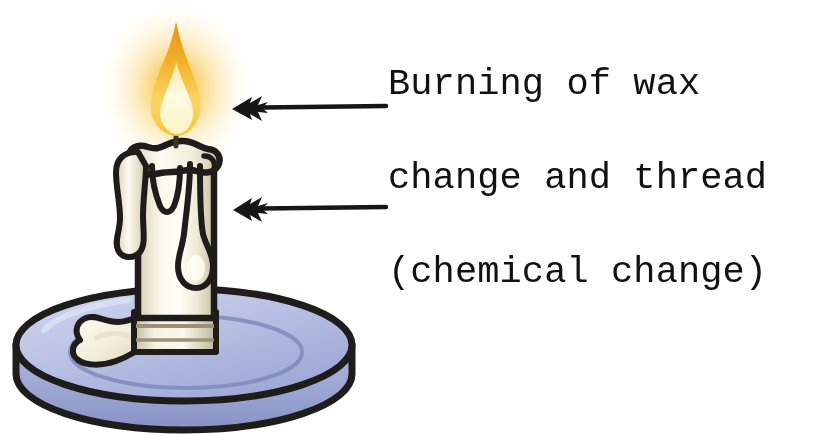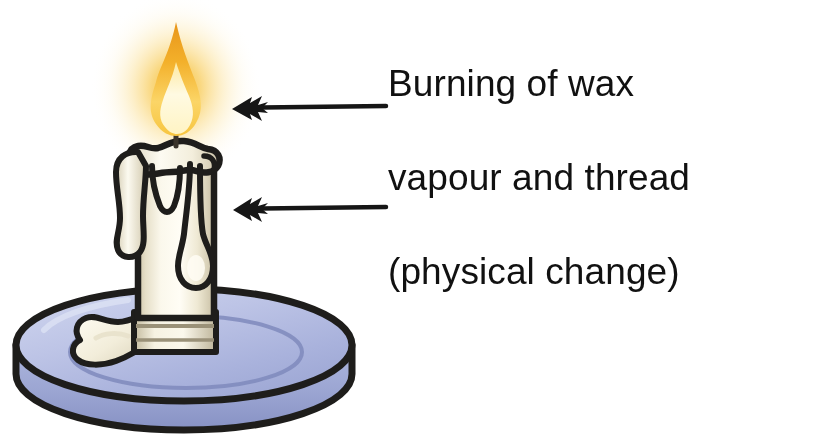--- a/index.html
+++ b/index.html
@@ -30,21 +30,21 @@
   #illustration svg {
     display: block;
     width: 400px;
     height: 434px;
   }
 
   
   .label-block {
     position: absolute;
     color: #111111;
-    font-family: Liberation Sans, sans-serif;
+    font-family: Liberation Mono, monospace;
     font-size: 37px;
     line-height: 1.27;
     letter-spacing: 0.1px;
     white-space: pre-line;
     text-align: left;
   }
   #label-chemical {
     left: 388px;
     top: 14px;
     width: 430px;
@@ -270,18 +270,18 @@
                L258 213
                L262 222
                L250 215
                L252 221 Z" fill="#161616"></path>
       <path d="M262 208.5 L386 207" stroke="#161616" stroke-width="4.5" stroke-linecap="round" fill="none"></path>
     </g>
   </svg>
 
   <div id="label-chemical" class="label-block">
     <span class="label-line">Burning of wax</span>
-    <span class="label-line">vapour and thread</span>
-    <span class="label-line">(physical change)</span>
+    <span class="label-line">change and thread</span>
+    <span class="label-line">(chemical change)</span>
   </div>
 
 
 </div>
 
 </body></html>

